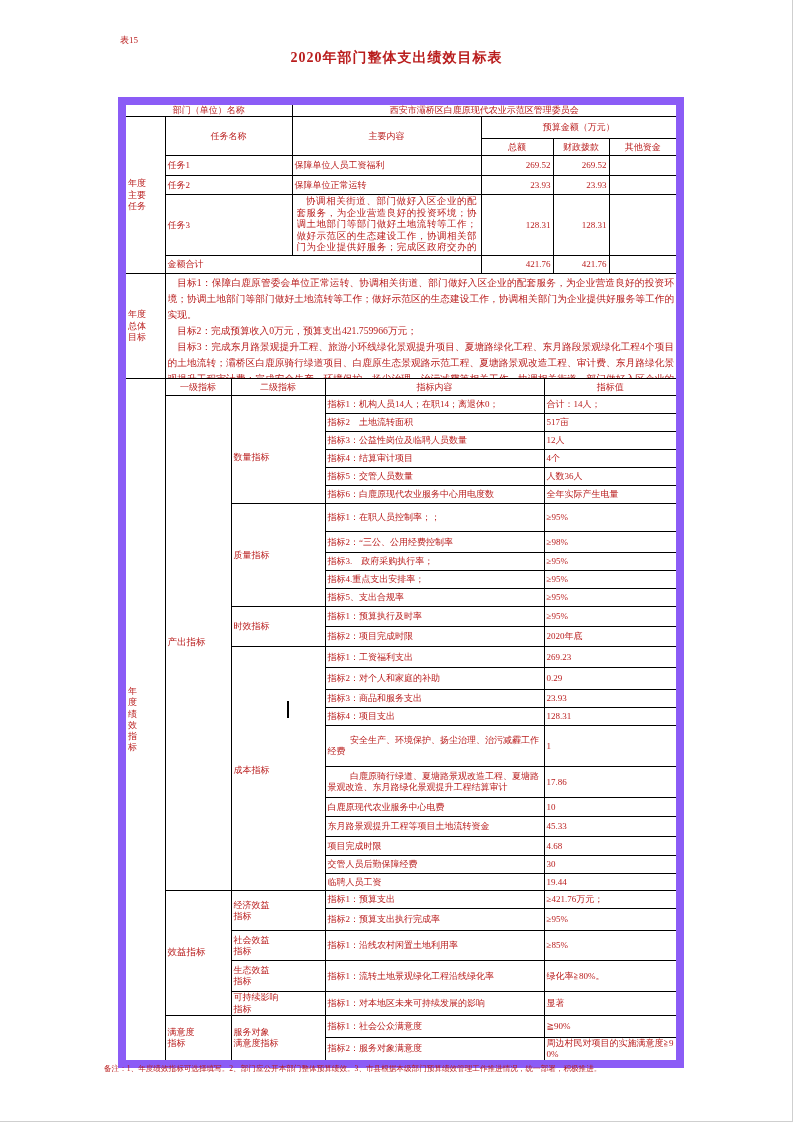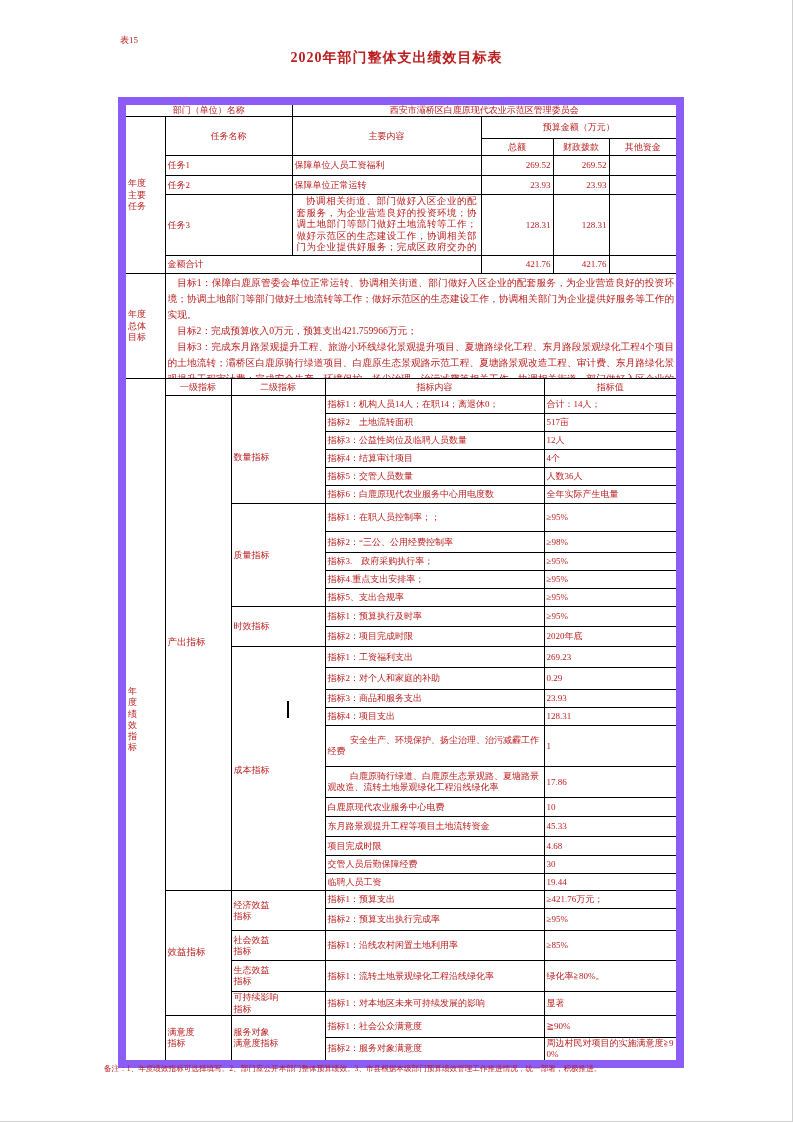--- a/index.html
+++ b/index.html
@@ -206,21 +206,21 @@
       </tr>
       <tr style="height:18px">
         <td colspan="2" class="ct2">指标4：项目支出</td>
         <td colspan="3" class="val">128.31</td>
       </tr>
       <tr style="height:41px">
         <td colspan="2" class="costp">安全生产、环境保护、扬尘治理、治污减霾工作经费</td>
         <td colspan="3" class="val">1</td>
       </tr>
       <tr style="height:31px">
-        <td colspan="2" class="costp">白鹿原骑行绿道、白鹿原生态景观路、夏塘路景观改造、流转土地景观绿化工程沿线绿化率</td>
+        <td colspan="2" class="costp">白鹿原骑行绿道、夏塘路景观改造工程、夏塘路景观改造、东月路绿化景观提升工程结算审计</td>
         <td colspan="3" class="val">17.86</td>
       </tr>
       <tr style="height:19px">
         <td colspan="2" class="cc">白鹿原现代农业服务中心电费</td>
         <td colspan="3" class="val">10</td>
       </tr>
       <tr style="height:20px">
         <td colspan="2" class="cc">东月路景观提升工程等项目土地流转资金</td>
         <td colspan="3" class="val">45.33</td>
       </tr>

